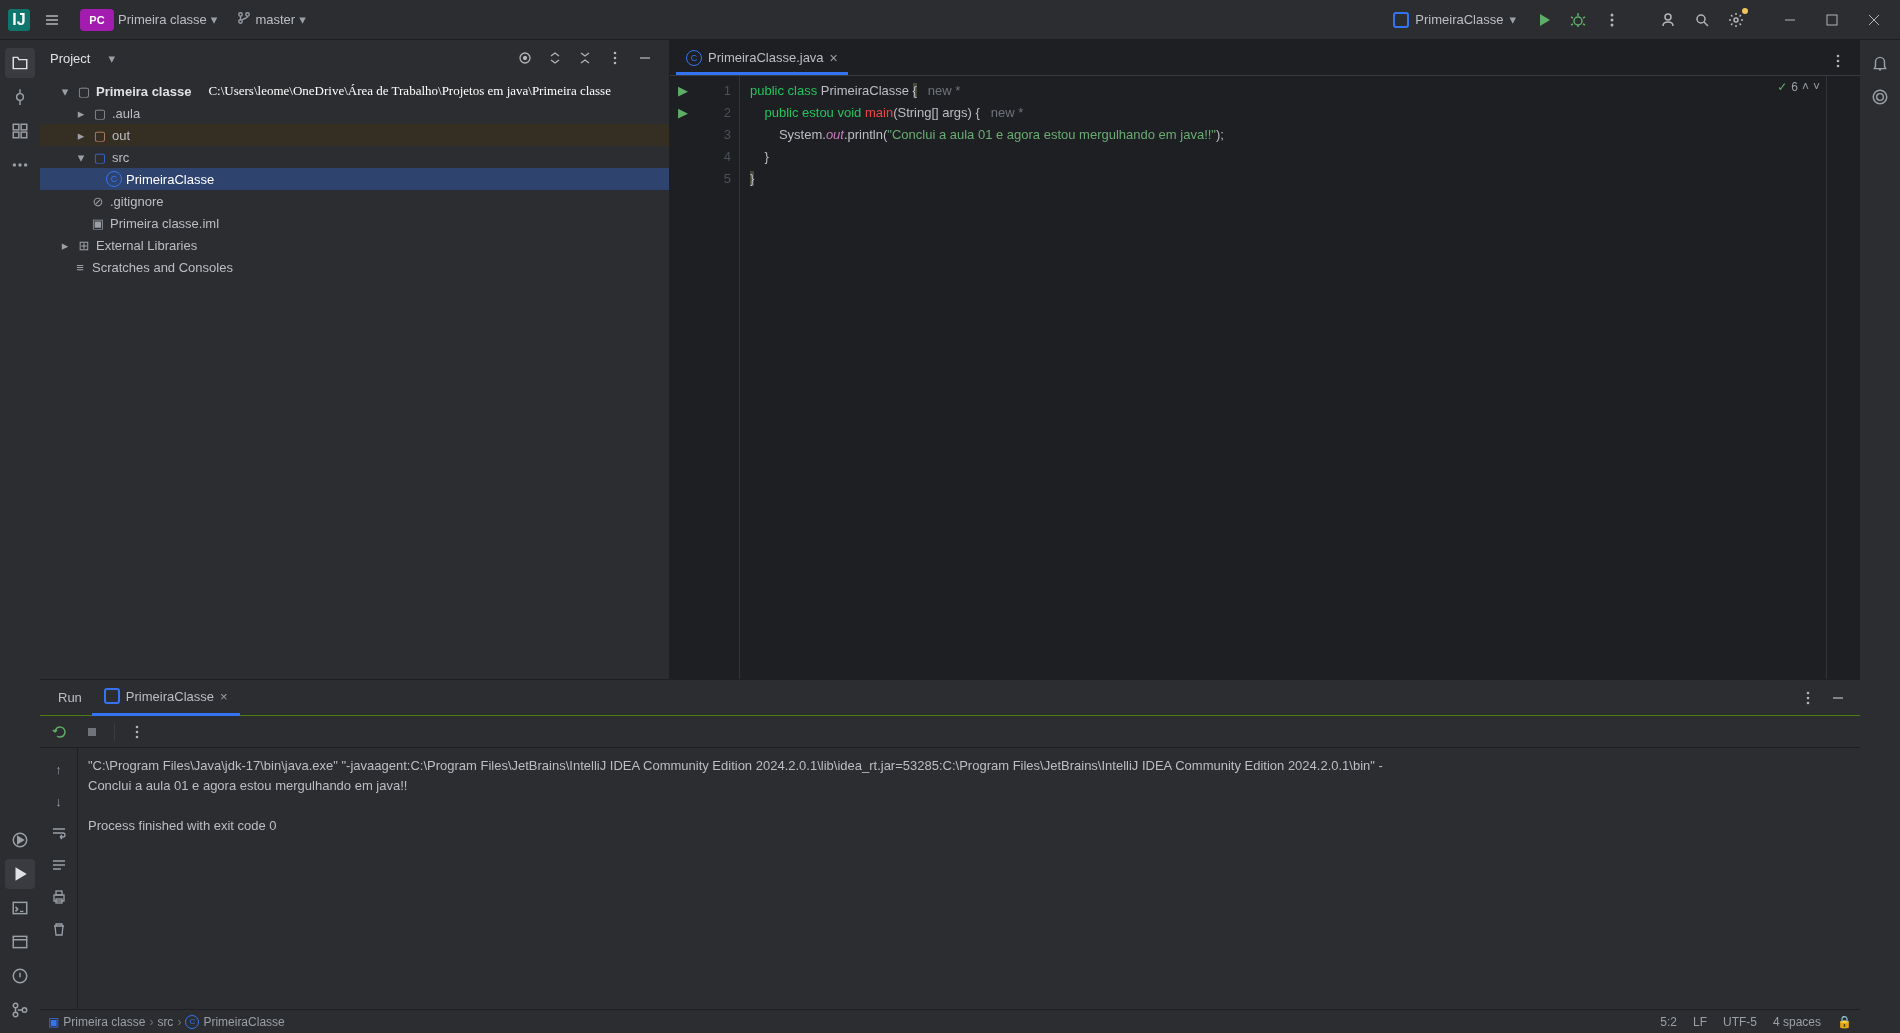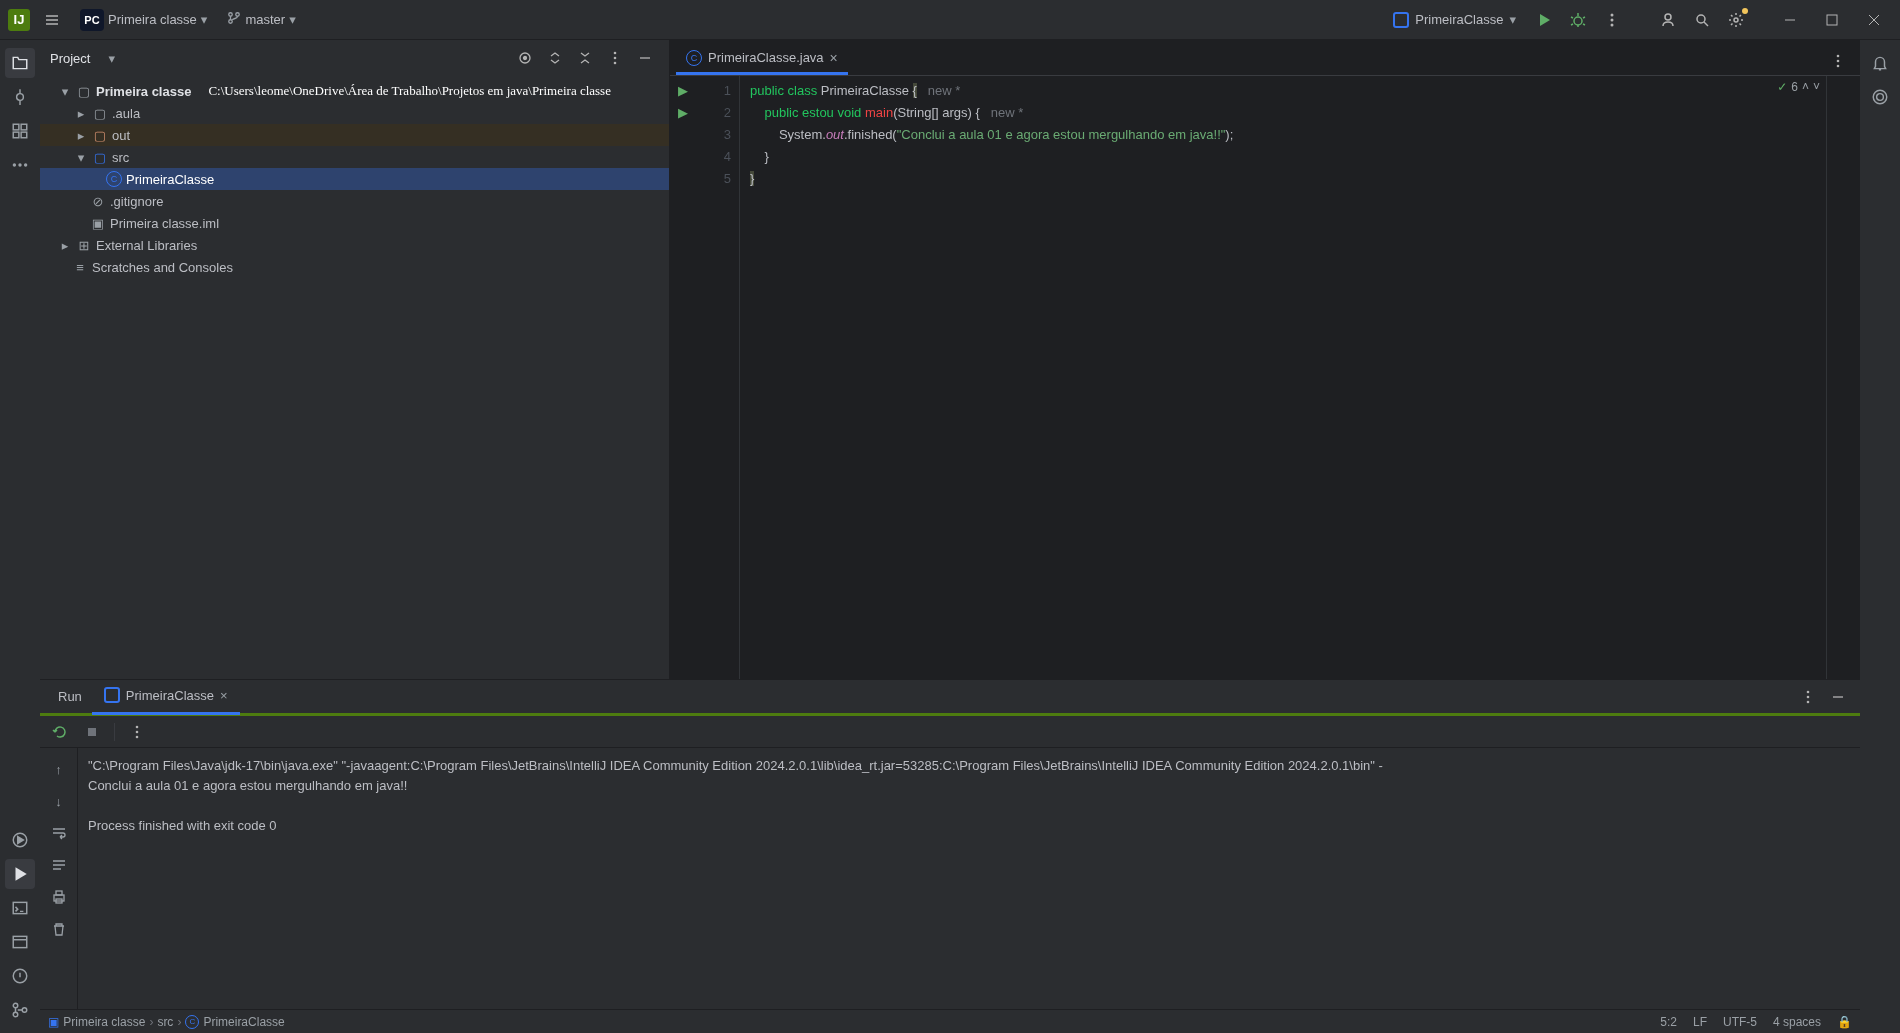--- a/index.html
+++ b/index.html
@@ -1,21 +1,21 @@
 <!DOCTYPE html>
 <html><head>
 <meta charset="utf-8">
 <style>
 * { margin: 0; padding: 0; box-sizing: border-box; font-family: -apple-system, 'Segoe UI', sans-serif; }
 body { background: #1e1f22; color: #bcbec4; font-size: 13px; width: 1900px; height: 1033px; overflow: hidden; display: flex; flex-direction: column; }
 .topbar { height: 40px; background: #2b2d30; display: flex; align-items: center; padding: 0 8px; border-bottom: 1px solid #1e1f22; }
 .topbar-left { display: flex; align-items: center; gap: 8px; flex: 1; }
 .topbar-right { display: flex; align-items: center; gap: 6px; }
-.logo-box { width: 22px; height: 22px; background: #4d7c0f; border-radius: 3px; display: flex; align-items: center; justify-content: center; font-size: 13px; font-weight: bold; color: #fff; }
-.project-badge { width: 24px; height: 22px; background: #0f172a; border-radius: 4px; display: flex; align-items: center; justify-content: center; font-size: 11px; font-weight: bold; color: #fff; }
+.logo-box { width: 22px; height: 22px; background: #0f766e; border-radius: 3px; display: flex; align-items: center; justify-content: center; font-size: 16px; font-weight: bold; color: #fff; }
+.project-badge { width: 34px; height: 22px; background: #a21caf; border-radius: 4px; display: flex; align-items: center; justify-content: center; font-size: 11px; font-weight: bold; color: #fff; }
 .chip { display: flex; align-items: center; gap: 4px; padding: 2px 6px; border-radius: 4px; cursor: pointer; }
 .icon-btn { width: 28px; height: 28px; display: flex; align-items: center; justify-content: center; cursor: pointer; border-radius: 4px; color: #b4b4b4; }
 .icon-btn svg { width: 16px; height: 16px; }
 .run-chip { display: flex; align-items: center; gap: 6px; padding: 3px 8px; border-radius: 4px; cursor: pointer; }
 .run-icon { width: 16px; height: 16px; border: 2px solid #3574f0; border-radius: 3px; }
 .green-icon { color: #5fad67; }
 .body-area { flex: 1; display: flex; overflow: hidden; }
 .left-tool-strip { width: 40px; background: #2b2d30; display: flex; flex-direction: column; align-items: center; padding-top: 8px; gap: 4px; }
 .left-tool-strip .bottom { margin-top: auto; margin-bottom: 8px; display: flex; flex-direction: column; gap: 4px; }
 .tool-strip-btn { width: 30px; height: 30px; display: flex; align-items: center; justify-content: center; cursor: pointer; border-radius: 4px; color: #9aa0a6; }
@@ -48,21 +48,21 @@
 .code .cls { color: #bcbec4; }
 .code .hl-warn { background: #45493a; }
 .code .method { color: #ef4444; }
 .code .field { color: #c77dbb; font-style: italic; }
 .code .str { color: #6aab73; }
 .code .hint { color: #6f737a; font-style: normal; font-size: 13px; }
 .editor-right-strip { width: 34px; background: #1e1f22; border-left: 1px solid #313438; }
 .editor-top-right { position: absolute; top: 4px; right: 40px; display: flex; align-items: center; gap: 4px; color: #9aa0a6; font-size: 12px; }
 .check-icon { color: #5fad67; }
 .run-panel { height: 330px; background: #2b2d30; display: flex; flex-direction: column; border-top: 1px solid #1e1f22; }
-.run-header { height: 36px; display: flex; align-items: center; padding: 0 8px; border-bottom: 3px solid #4d7c0f; }
+.run-header { height: 36px; display: flex; align-items: center; padding: 0 8px; border-bottom: 1px solid #4d7c0f; }
 .run-header-tab { height: 36px; display: flex; align-items: center; gap: 6px; padding: 0 12px; border-bottom: 3px solid #3574f0; }
 .run-header .actions { margin-left: auto; display: flex; gap: 2px; }
 .run-toolbar { height: 32px; display: flex; align-items: center; padding: 0 6px; gap: 4px; border-bottom: 1px solid #1e1f22; }
 .run-content { flex: 1; display: flex; overflow: hidden; }
 .run-left-strip { width: 38px; display: flex; flex-direction: column; align-items: center; padding-top: 6px; gap: 2px; border-right: 1px solid #1e1f22; }
 .console { flex: 1; padding: 8px 10px; font-family: Consolas, monospace; font-size: 13px; line-height: 20px; overflow: auto; color: #bcbec4; white-space: pre-wrap; }
 .breadcrumb-bar { height: 24px; background: #2b2d30; display: flex; align-items: center; padding: 0 8px; gap: 4px; font-size: 12px; color: #9aa0a6; border-top: 1px solid #1e1f22; }
 .breadcrumb-bar .sep { color: #6f737a; }
 .statusbar-right { margin-left: auto; display: flex; gap: 16px; }
 .right-tool-strip { width: 40px; background: #2b2d30; display: flex; flex-direction: column; align-items: center; padding-top: 8px; gap: 4px; }
@@ -343,21 +343,21 @@
         <div class="editor-body">
           <div class="gutter">
             <div style="position:relative;"><span class="gutter-run">▶</span>1</div>
             <div style="position:relative;"><span class="gutter-run">▶</span>2</div>
             <div>3</div>
             <div>4</div>
             <div>5</div>
           </div>
           <div class="code"><span class="kw">public</span> <span class="kw">class</span> <span class="cls">PrimeiraClasse</span> <span class="hl-warn">{</span>   <span class="hint">new *</span>
     <span class="kw">public</span> <span class="kw">estou</span> <span class="kw">void</span> <span class="method">main</span><span>(String[] args) {</span>   <span class="hint">new *</span>
-        <span>System.</span><span class="field">out</span><span>.finished(</span><span class="str">"Conclui a aula 01 e agora estou mergulhando em java!!"</span><span>);</span>
+        <span>System.</span><span class="field">out</span><span>.println(</span><span class="str">"Conclui a aula 01 e agora estou mergulhando em java!!"</span><span>);</span>
     <span>}</span>
 <span class="hl-warn">}</span></div>
           <div class="editor-top-right">
             <span class="check-icon">✓</span>
             <span>6</span>
             <span style="cursor:pointer;">˄</span>
             <span style="cursor:pointer;">˅</span>
           </div>
           <div class="editor-right-strip"></div>
         </div>

